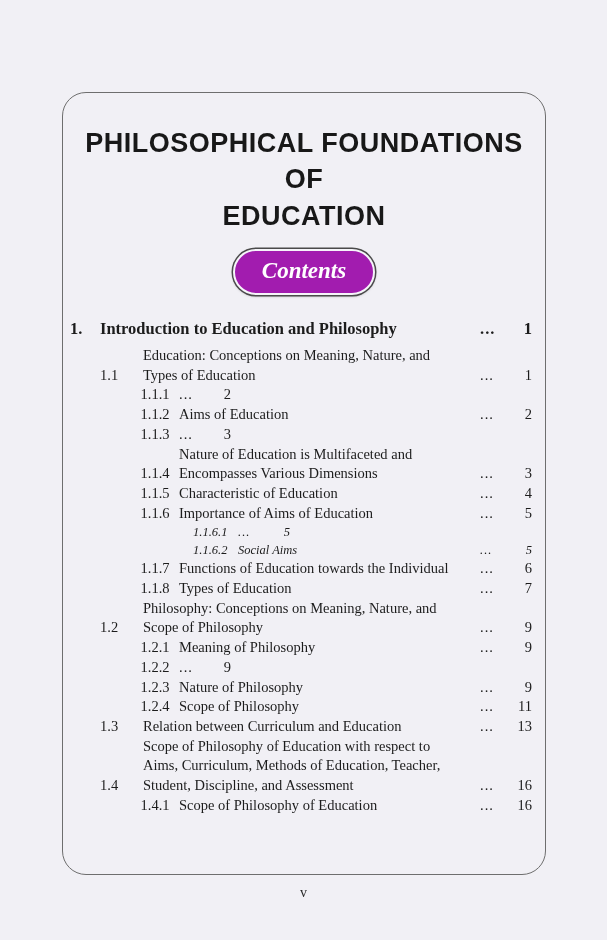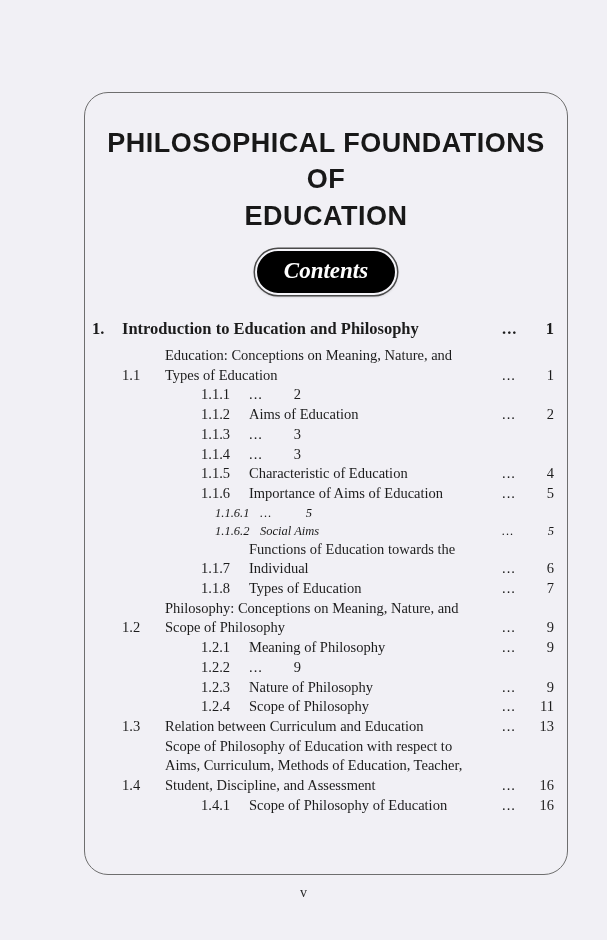--- a/index.html
+++ b/index.html
@@ -6,21 +6,21 @@
   body {
     width: 607px; height: 940px;
     background: #f1f0f5;
     position: relative;
     font-family: "Liberation Serif", serif;
     color: #1c1c1c;
     overflow: hidden;
   }
   .page-border {
     position: absolute;
-    left: 84px; top: 92px;
+    left: 62px; top: 92px;
     width: 484px; height: 783px;
     border: 1.5px solid #6e6e6e;
     border-radius: 24px;
     box-sizing: border-box;
   }
   .book-title {
     margin-top: 34px;
     text-align: center;
     font-family: "Liberation Sans", sans-serif;
     font-weight: bold;
@@ -30,21 +30,21 @@
     color: #181818;
     white-space: pre-line;
     transform: scaleY(1.04);
   }
   .badge-wrap {
     text-align: center;
     margin-top: 17px;
   }
   .contents-badge {
     display: inline-block;
-    background: #000000;
+    background: #a21caf;
     color: #ffffff;
     font-style: italic;
     font-weight: bold;
     font-size: 23px;
     line-height: 28px;
     padding: 6px 27px 8px 27px;
     border-radius: 30px;
     border: 2.5px solid #f6f5fa;
     box-shadow: 0 0 0 1.5px #4a4a4a, 0 1px 3px rgba(0,0,0,0.35);
   }
@@ -57,21 +57,21 @@
     align-items: flex-end;
     line-height: 19.7px;
   }
   .toc-row .num  { flex: none; }
   .toc-row .txt  { flex: 1; white-space: pre-line; }
   .toc-row .dots { flex: none; width: 26px; letter-spacing: 1px; }
   .toc-row .pg   { flex: none; width: 26px; text-align: right; margin-right: 13px; }
   .lvl1 { font-weight: bold; font-size: 16.5px; line-height: 22px; margin-bottom: 6px; }
   .lvl1 .num { margin-left: 7px;   width: 30px; }
   .lvl2 .num { margin-left: 37px;  width: 43px; }
-  .lvl3 .num { margin-left: 116px;  width: 48px; }
+  .lvl3 .num { margin-left: 68px;  width: 48px; text-align: center; }
   .lvl4 { font-size: 12.5px; line-height: 18px; font-style: italic; }
   .lvl4 .num { margin-left: 130px; width: 45px; }
   .footer {
     position: absolute;
     left: 0; right: 0;
     top: 885px;
     text-align: center;
     font-size: 14px;
     color: #2a2a2a;
   }
@@ -112,20 +112,22 @@
     <span class="dots">...</span>
     <span class="pg">2</span>
   </div>
       <div class="toc-row lvl3">
     <span class="num">1.1.3</span>
     <span class="dots">...</span>
     <span class="pg">3</span>
   </div>
       <div class="toc-row lvl3">
     <span class="num">1.1.4</span>
+    <span class="txt">Nature of Education is Multifaceted and
+Encompasses Various Dimensions</span>
     <span class="dots">...</span>
     <span class="pg">3</span>
   </div>
       <div class="toc-row lvl3">
     <span class="num">1.1.5</span>
     <span class="txt">Characteristic of Education</span>
     <span class="dots">...</span>
     <span class="pg">4</span>
   </div>
       <div class="toc-row lvl3">

